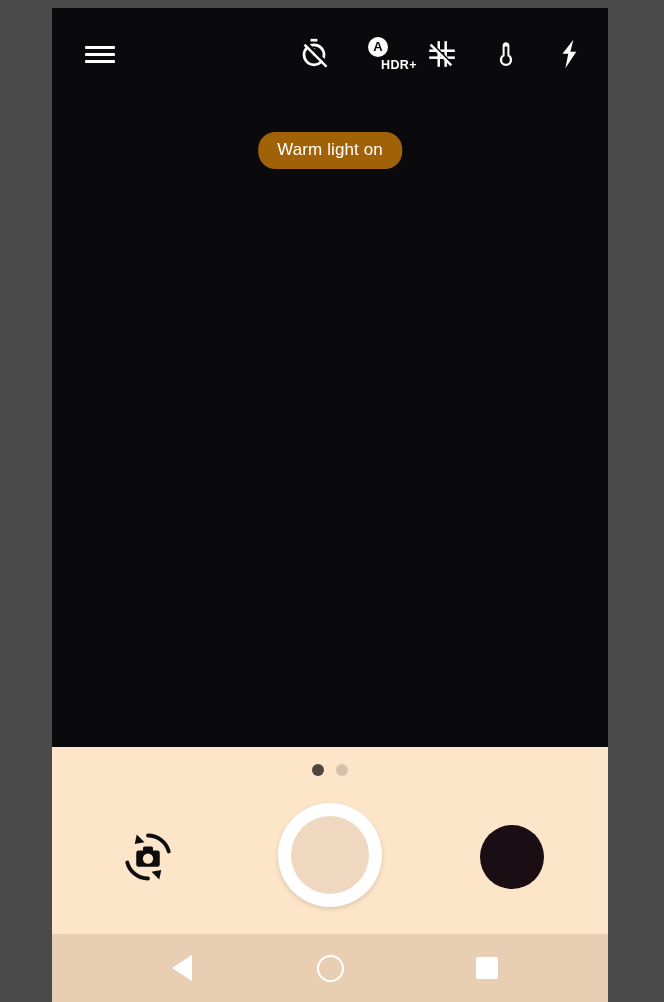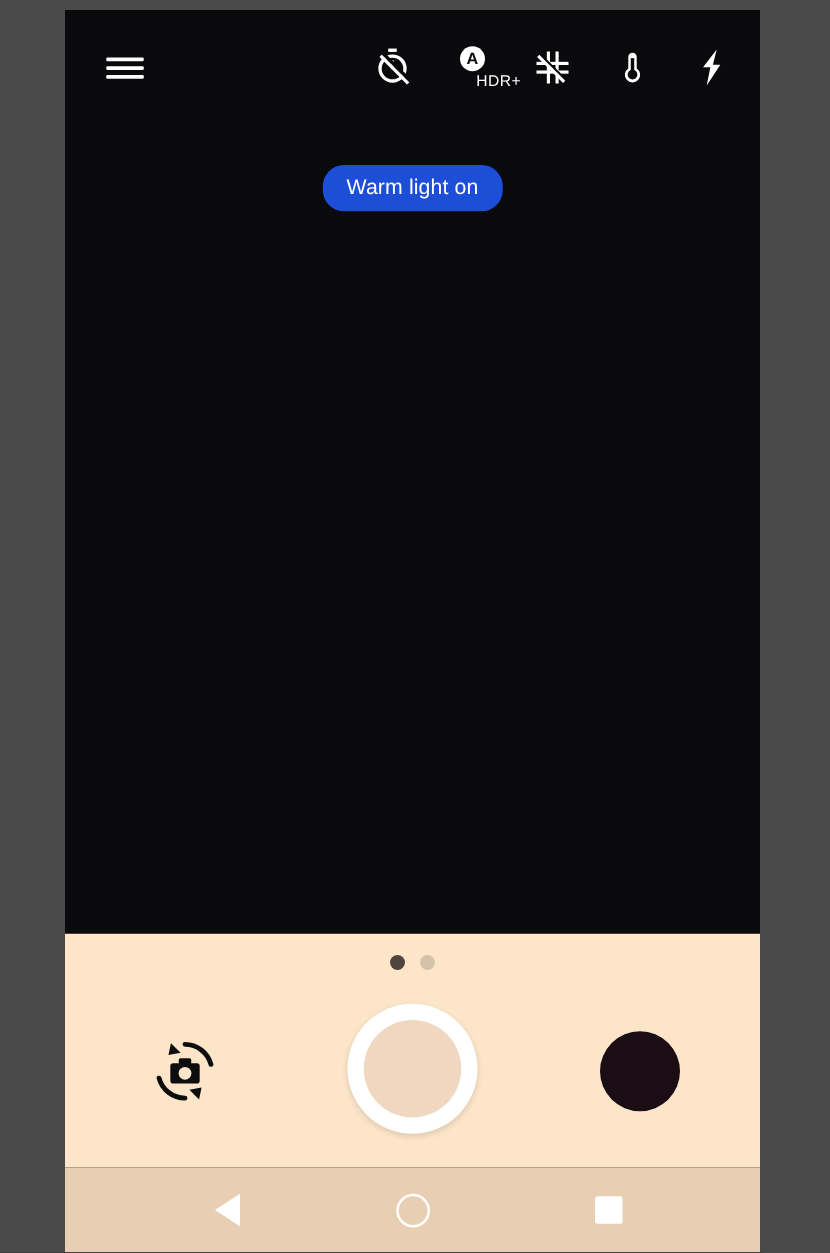--- a/index.html
+++ b/index.html
@@ -50,21 +50,21 @@
   #hdr-btn    { left:300px; top:18px; width:52px; height:56px; }
   #grid-btn   { left:366px; top:22px; width:48px; height:48px; }
   #temp-btn   { left:430px; top:22px; width:48px; height:48px; }
   #flash-btn  { left:493px; top:20px; width:48px; height:52px; }
 
   .bar { width:30px; height:3px; background:#fff; margin:4px 0; border-radius:1px; }
 
   .hdr-label {
     color:#fff;
     font-size:12.5px;
-    font-weight:normal;
+    font-weight:bold;
     letter-spacing:0.4px;
     margin-top:2px;
     line-height:1;
     padding-left:42px;
   }
   .hdr-circle {
     width:20px; height:20px;
     border-radius:50%;
     background:#fff;
     color:#0a0a0c;
@@ -75,21 +75,21 @@
     justify-content:center;
     line-height:1;
   }
 
   
   #toast {
     position:absolute;
     left:50%;
     top:124px;
     transform:translateX(-50%);
-    background:#1d4ed8;
+    background:#a16207;
     color:#ffffff;
     font-size:17px;
     padding:8px 19px 9px;
     border-radius:17px;
     white-space:nowrap;
     letter-spacing:0.1px;
   }
 
   
   #watermark {

